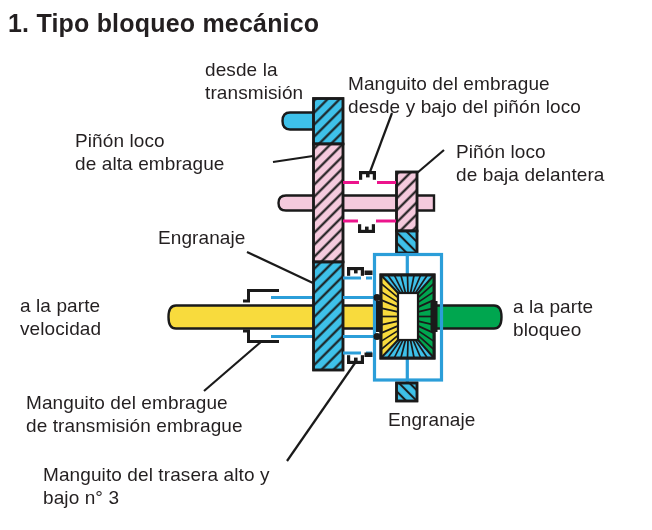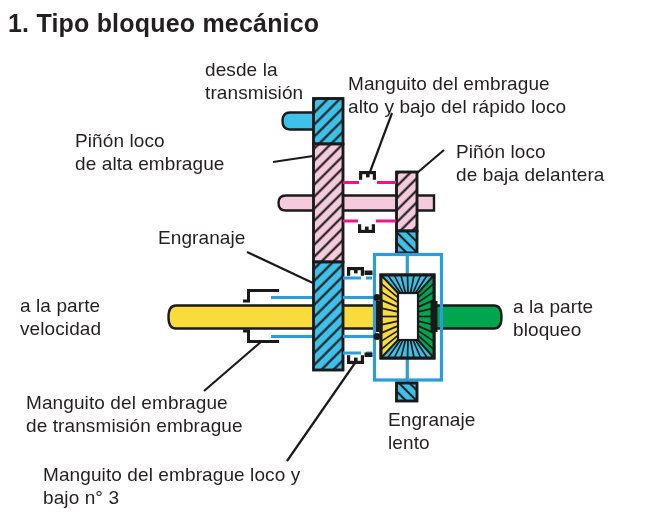--- a/index.html
+++ b/index.html
@@ -202,21 +202,21 @@
 
   <div class="title">1. Tipo bloqueo mecánico</div>
 
   <div class="lbl" id="lbl-desde">
     <span>desde la</span>
     <span>transmisión</span>
   </div>
 
   <div class="lbl" id="lbl-manguito-pinon">
     <span>Manguito del embrague</span>
-    <span>alto y bajo del rápido loco</span>
+    <span>desde y bajo del piñón loco</span>
   </div>
 
   <div class="lbl" id="lbl-pinon-alta">
     <span>Piñón loco</span>
     <span>de alta embrague</span>
   </div>
 
   <div class="lbl" id="lbl-pinon-baja">
     <span>Piñón loco</span>
     <span>de baja delantera</span>
@@ -235,22 +235,21 @@
     <span>a la parte</span>
     <span>bloqueo</span>
   </div>
 
   <div class="lbl" id="lbl-manguito-delantera">
     <span>Manguito del embrague</span>
     <span>de transmisión embrague</span>
   </div>
 
   <div class="lbl" id="lbl-manguito-n1">
-    <span>Manguito del embrague loco y</span>
+    <span>Manguito del trasera alto y</span>
     <span>bajo n° 3</span>
   </div>
 
   <div class="lbl" id="lbl-engranaje-lento">
     <span>Engranaje</span>
-    <span>lento</span>
   </div>
 
 </div>
 
 </body></html>

